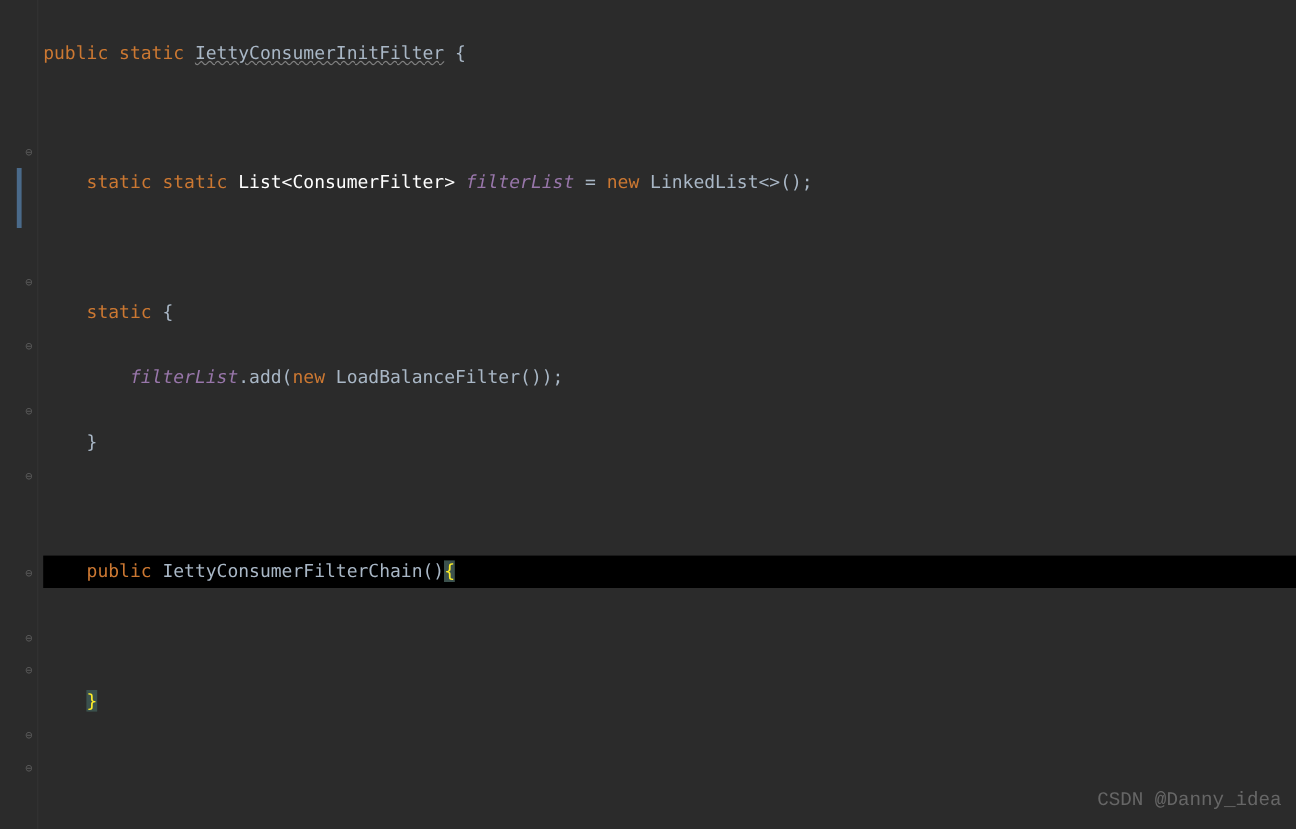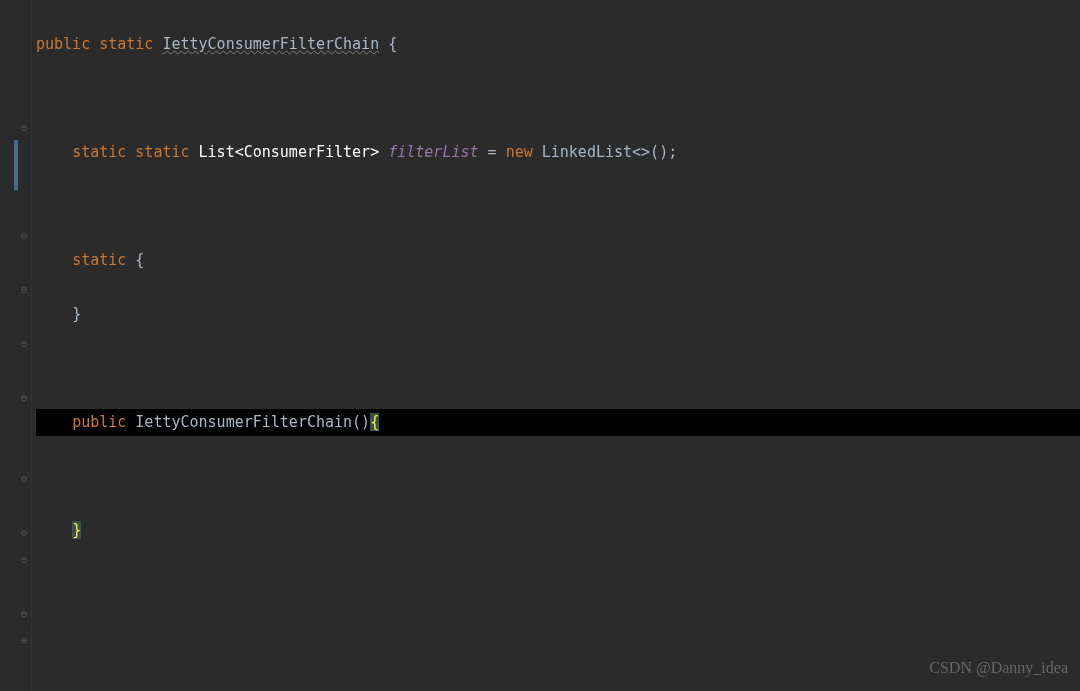--- a/index.html
+++ b/index.html
@@ -60,21 +60,21 @@
     .field { color: #9876aa; font-style: italic; }
     .brace { color: #a9b7c6; }
     .wavy { text-decoration: underline wavy #808080; text-decoration-thickness: 1px; }
     .green-wavy { text-decoration: underline wavy #6a8759; text-decoration-thickness: 1px; }
     .highlight-brace { background: #3b514d; color: #ffef28; }
     .watermark {
       position: absolute;
       bottom: 10px;
       right: 12px;
       color: #808080;
-      font-family: Liberation Serif, serif;
+      font-family: Liberation Mono, monospace;
       font-size: 16px;
       opacity: 0.7;
     }
   </style>
 </head>
 <body>
 
 <div class="editor">
   <div class="gutter">
     <div class="blue-bar" style="top:140px;height:50px;"></div>
@@ -83,25 +83,26 @@
     <div class="fold-marker" style="top:284px;">⊖</div>
     <div class="fold-marker" style="top:338px;">⊖</div>
     <div class="fold-marker" style="top:392px;">⊖</div>
     <div class="fold-marker" style="top:473px;">⊖</div>
     <div class="fold-marker" style="top:527px;">⊖</div>
     <div class="fold-marker" style="top:554px;">⊖</div>
     <div class="fold-marker" style="top:608px;">⊖</div>
     <div class="fold-marker" style="top:635px;">⊖</div>
   </div>
   <div class="code-area">
-<div class="line"><span class="kw">public</span> <span class="kw">static</span> <span class="classname wavy">IettyConsumerFilterChain</span><span class="brace"> {</span></div>
+<div class="line"><span class="kw">public</span> <span class="kw">static</span> <span class="classname wavy">IettyConsumerInitFilter</span><span class="brace"> {</span></div>
 <div class="line"> </div>
 <div class="line">    <span class="kw">static</span> <span class="kw">static</span> <span class="type">List&lt;ConsumerFilter&gt;</span> <span class="field">filterList</span><span> = </span><span class="kw">new</span><span> LinkedList&lt;&gt;();</span></div>
 <div class="line"> </div>
 <div class="line">    <span class="kw">static</span><span class="brace"> {</span></div>
+<div class="line">        <span class="field">filterList</span><span>.add(</span><span class="kw">new</span><span> LoadBalanceFilter());</span></div>
 <div class="line">    <span class="brace">}</span></div>
 <div class="line"> </div>
 <div class="line highlight-line">    <span class="kw">public</span><span> IettyConsumerFilterChain()</span><span class="highlight-brace">{</span></div>
 <div class="line"> </div>
 <div class="line">    <span class="highlight-brace">}</span></div>
 
 
 
 
 

